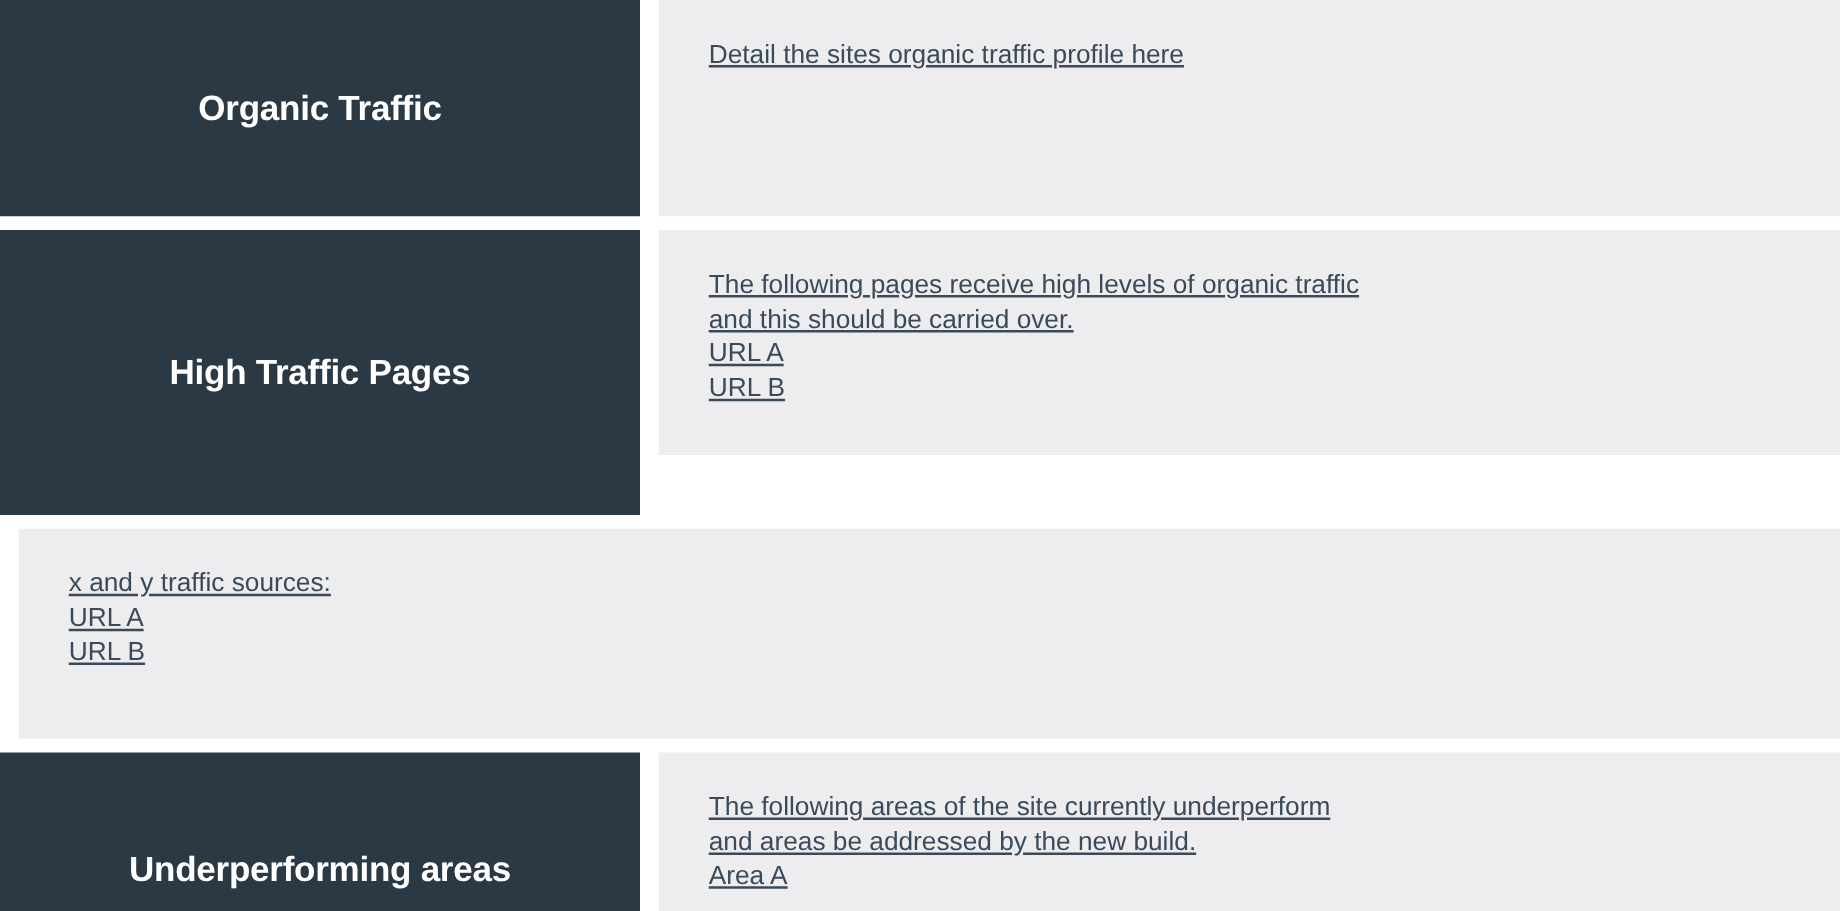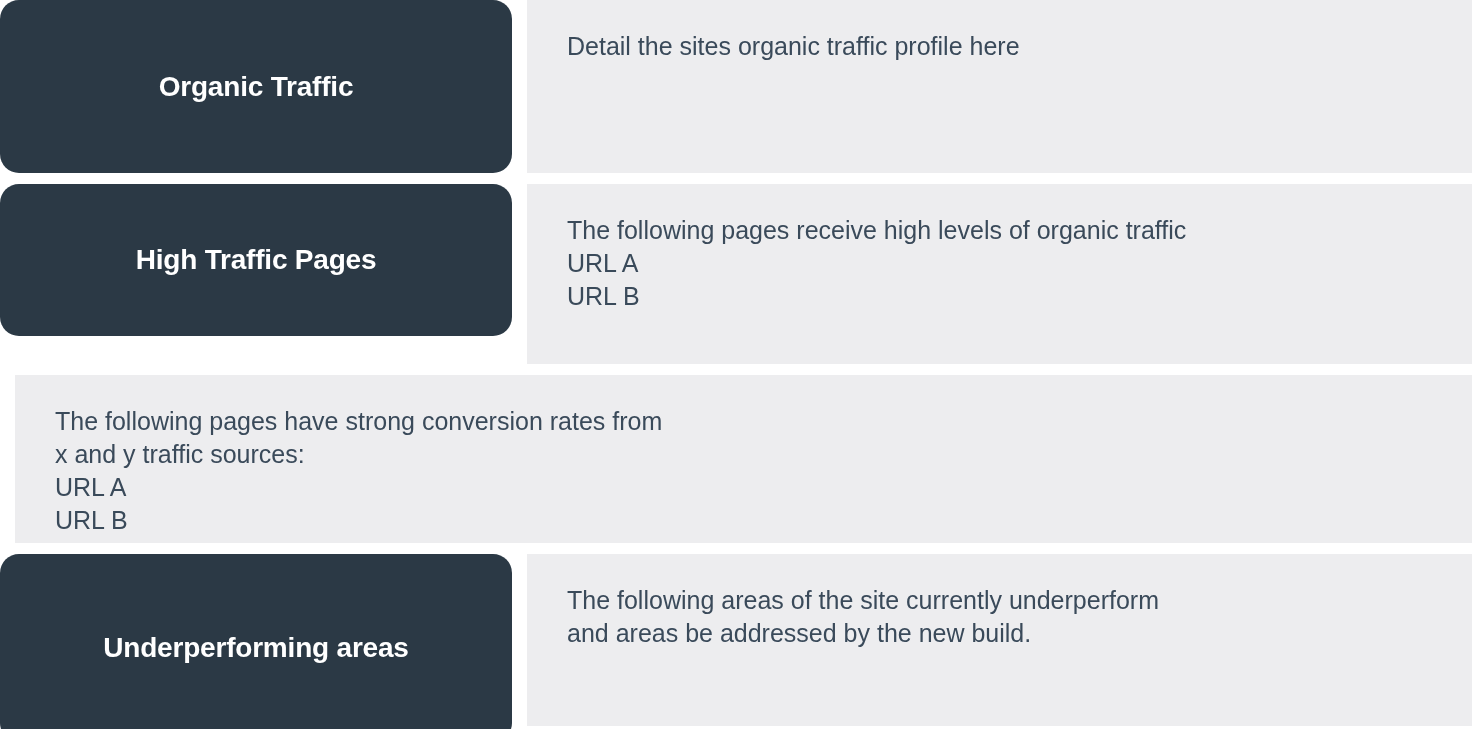--- a/index.html
+++ b/index.html
@@ -29,48 +29,48 @@
     width: 512px;
     flex: 0 0 512px;
     background: #2b3945;
     color: #ffffff;
     display: flex;
     align-items: center;
     justify-content: center;
     text-align: center;
     box-sizing: border-box;
     padding: 8px 14px;
-    border-radius: 19px;
   }
   .label-text {
     font-size: 28px;
     font-weight: bold;
     letter-spacing: -0.2px;
     line-height: 1.2;
   }
   .gap {
     width: 15px;
     flex: 0 0 15px;
     background: #ffffff;
   }
   .body-cell {
     flex: 1 1 auto;
     background: #ededef;
     box-sizing: border-box;
     padding: 30px 28px 18px 40px;
   }
   .body-line {
     color: #3a4a5a;
-    font-size: 25px;
+    font-size: 21px;
     line-height: 1.32;
     white-space: pre;
+    text-decoration: underline;
   }
   .r0 .label-cell { height: 173px; }
   .r0 .body-cell  { height: 173px; }
-  .r1 .label-cell { height: 152px; }
+  .r1 .label-cell { height: 228px; }
   .r1 .body-cell  { height: 180px; }
   .r2 .label-cell { height: 168px; }
   .r2 .body-cell  { height: 168px; }
   .r3 .label-cell { height: 188px; }
   .r3 .body-cell  { height: 172px; }
   .r3 { margin-bottom: 0; }
 </style>
 </head>
 <body>
 
@@ -86,39 +86,40 @@
     </div>
   </div>
 
   <div class="row r1">
     <div class="label-cell">
       <div class="label-text">High Traffic Pages</div>
     </div>
     <div class="gap"></div>
     <div class="body-cell">
       <div class="body-line">The following pages receive high levels of organic traffic</div>
+      <div class="body-line">and this should be carried over.</div>
       <div class="body-line">URL A</div>
       <div class="body-line">URL B</div>
     </div>
   </div>
 
   <div class="row r2">
     <div class="gap"></div>
     <div class="body-cell">
-      <div class="body-line">The following pages have strong conversion rates from</div>
       <div class="body-line">x and y traffic sources:</div>
       <div class="body-line">URL A</div>
       <div class="body-line">URL B</div>
     </div>
   </div>
 
   <div class="row r3">
     <div class="label-cell">
       <div class="label-text">Underperforming areas</div>
     </div>
     <div class="gap"></div>
     <div class="body-cell">
       <div class="body-line">The following areas of the site currently underperform</div>
       <div class="body-line">and areas be addressed by the new build.</div>
+      <div class="body-line">Area A</div>
     </div>
   </div>
 
 </div>
 
 </body></html>

